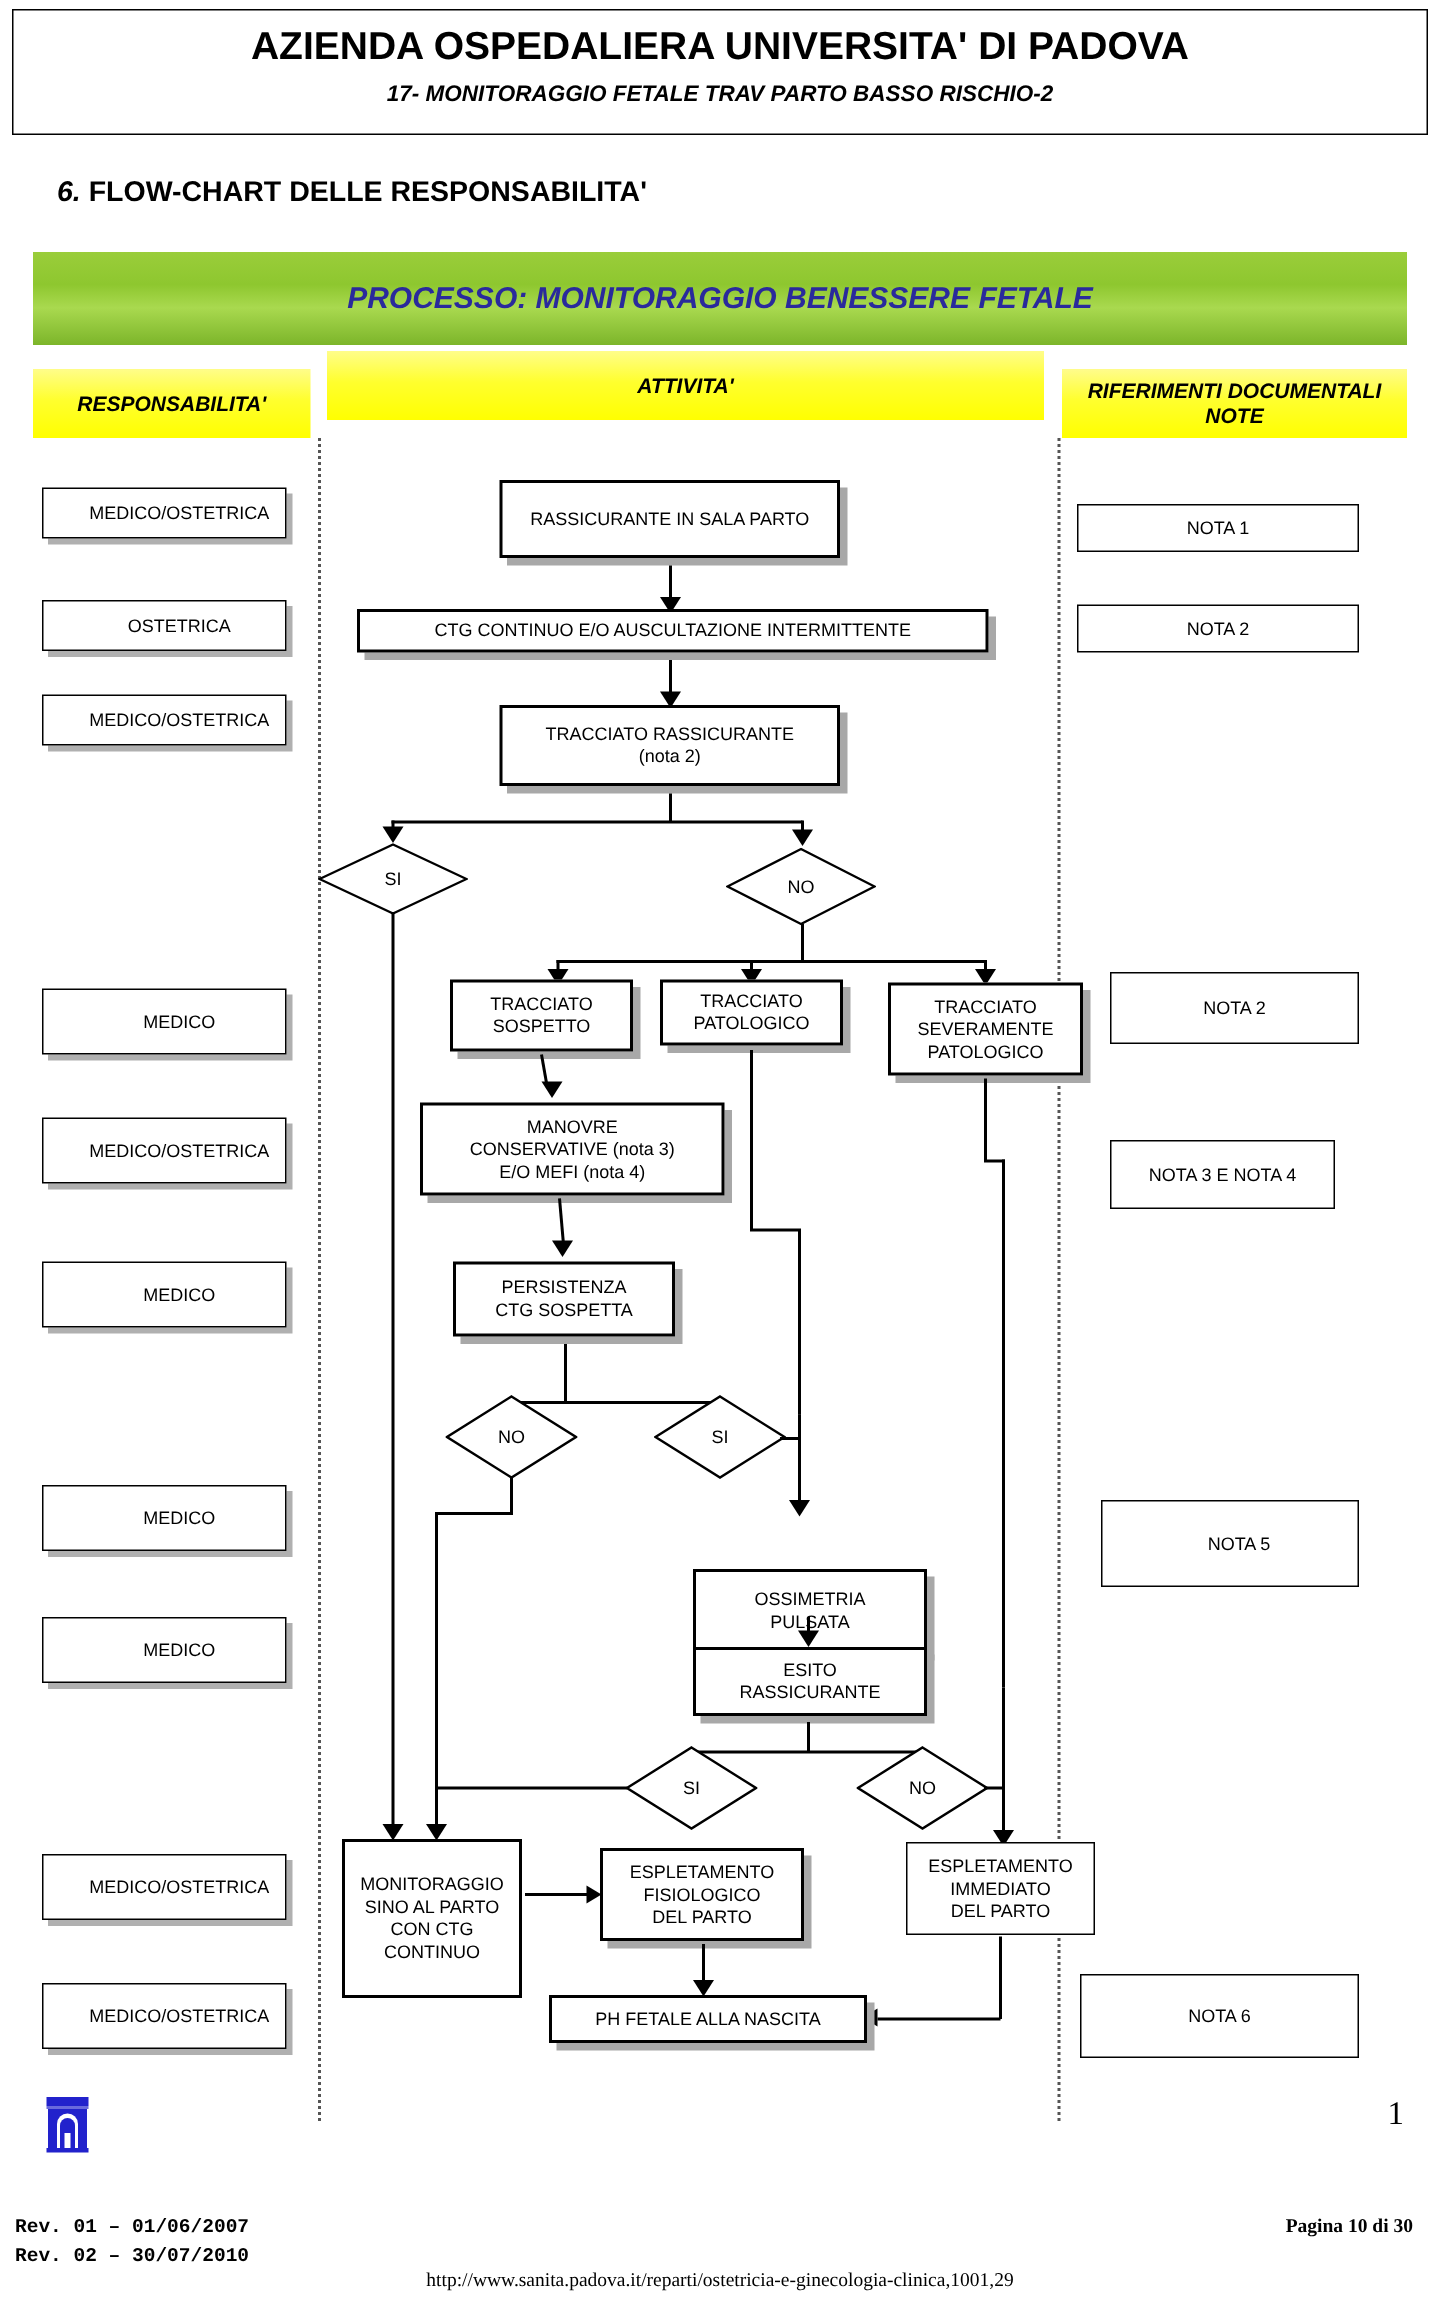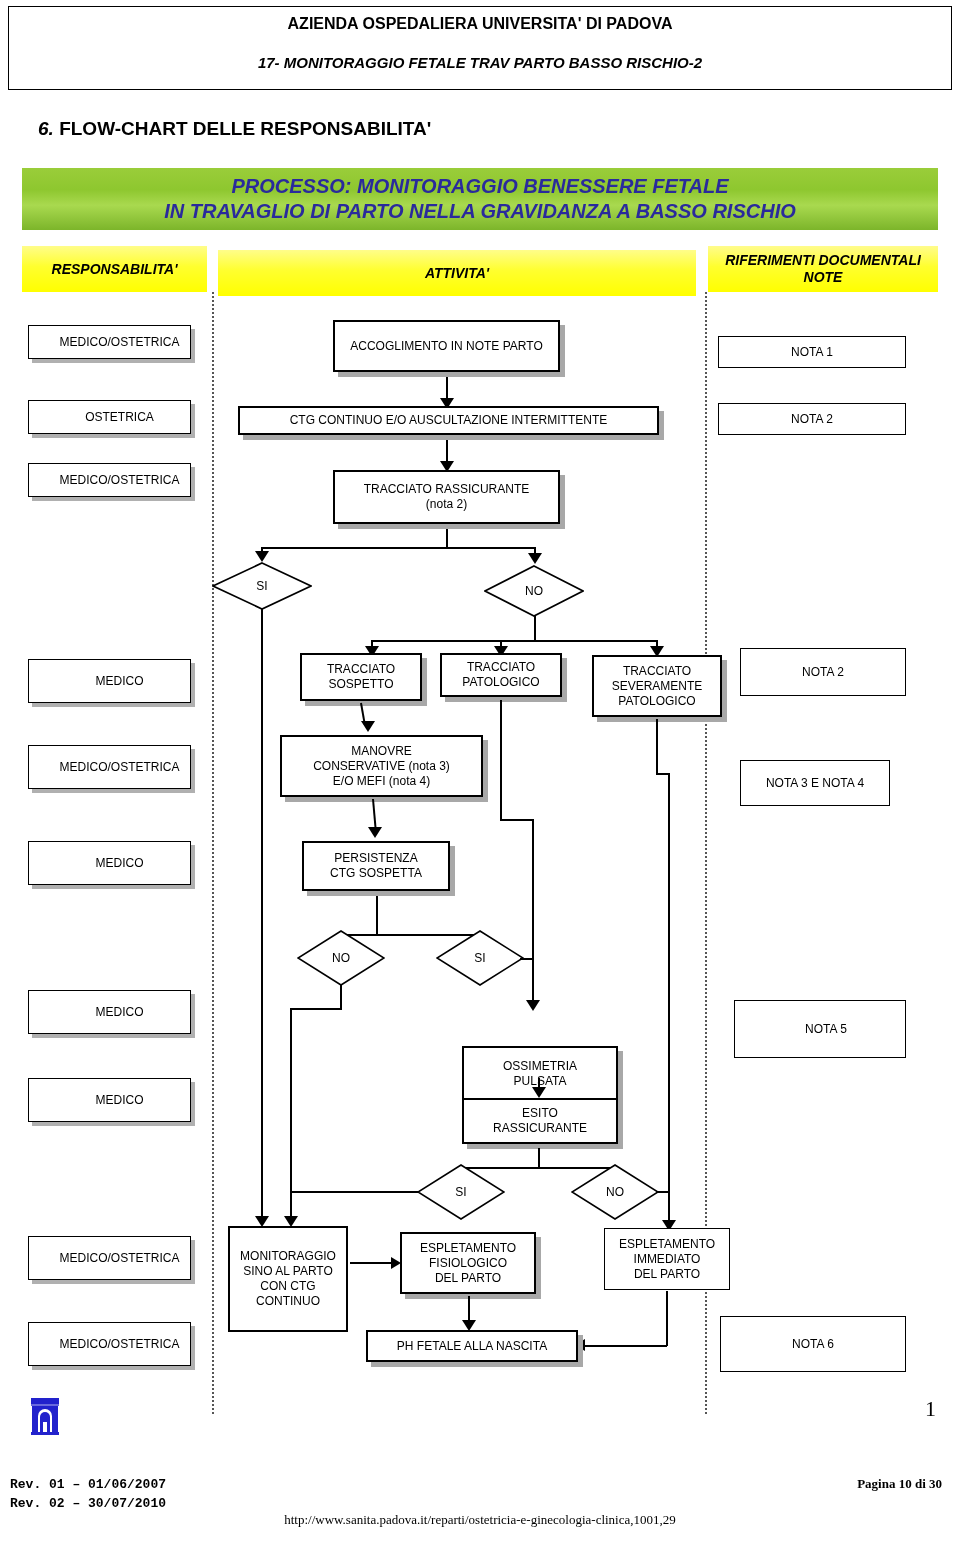--- a/index.html
+++ b/index.html
@@ -3,41 +3,41 @@
 <meta charset="utf-8">
 <style>
   html,body{margin:0;padding:0;background:#fff;}
   body{width:960px;height:1543px;position:relative;font-family:"Liberation Sans",sans-serif;color:#000;}
   #page{position:relative;width:960px;height:1543px;overflow:hidden;}
 
   
   .hdr-table{position:absolute;left:8px;top:6px;width:944px;height:84px;
     border:1px solid #000;box-sizing:border-box;background:#fff;}
   .hdr-title{position:absolute;left:0;top:8px;width:100%;text-align:center;
-    font-size:16px;font-weight:bold;letter-spacing:0px;}
+    font-size:26px;font-weight:bold;letter-spacing:0px;}
   .hdr-sub{position:absolute;left:0;top:47px;width:100%;text-align:center;
     font-size:15px;font-weight:bold;font-style:italic;}
 
   
   .sec-head{position:absolute;left:38px;top:118px;font-size:19px;font-weight:bold;}
   .sec-num{font-style:italic;}
 
   
   .banner{position:absolute;left:22px;top:168px;width:916px;height:62px;
     background:linear-gradient(to bottom,#9acd3a 0%,#8ec72f 35%,#a9d94f 60%,#7cb52a 100%);
     display:flex;align-items:center;justify-content:center;}
   .banner-txt{color:#2a2a9c;font-size:20px;font-weight:bold;font-style:italic;
     text-align:center;line-height:1.25;}
 
   
   .colhead{position:absolute;height:46px;display:flex;align-items:center;justify-content:center;
     font-size:14px;font-weight:bold;font-style:italic;text-align:center;line-height:1.2;}
   .ch-resp{left:22px;top:246px;width:185px;
     background:linear-gradient(to bottom,#fffd8a 0%,#ffff2e 45%,#ffff00 100%);}
-  .ch-att{left:218px;top:250px;width:478px;
+  .ch-att{left:218px;top:234px;width:478px;
     background:linear-gradient(to bottom,#fffd8a 0%,#ffff2e 45%,#ffff00 100%);}
   .ch-rif{left:708px;top:246px;width:230px;
     background:linear-gradient(to bottom,#fffc8c 0%,#ffff2e 45%,#ffff00 100%);}
 
   
   .vdiv{position:absolute;width:0;border-left:2px dotted #555;}
 
   
   .box{position:absolute;box-sizing:border-box;background:#fff;border:1px solid #000;
     display:flex;align-items:center;justify-content:center;text-align:center;
@@ -85,21 +85,20 @@
   </div>
 
   <div class="sec-head">
     <span class="sec-num">6.</span>
     <span>FLOW-CHART DELLE RESPONSABILITA'</span>
   </div>
 
   <div class="banner">
     <div class="banner-txt">
       <div>PROCESSO: MONITORAGGIO BENESSERE FETALE</div>
-      <div>IN TRAVAGLIO DI PARTO NELLA GRAVIDANZA A BASSO RISCHIO</div>
     </div>
   </div>
 
   <div class="colhead ch-resp">RESPONSABILITA'</div>
   <div class="colhead ch-att">ATTIVITA'</div>
   <div class="colhead ch-rif">
     <div>
       <div>RIFERIMENTI DOCUMENTALI</div>
       <div>NOTE</div>
     </div>
@@ -120,21 +119,21 @@
   <div class="box bx-thin shadow-sm" style="left:28px;top:1322px;width:163px;height:44px;">MEDICO/OSTETRICA</div>
 
   <div class="box bx-thin" style="left:718px;top:336px;width:188px;height:32px;">NOTA 1</div>
   <div class="box bx-thin" style="left:718px;top:403px;width:188px;height:32px;">NOTA 2</div>
   <div class="box bx-thin" style="left:740px;top:648px;width:166px;height:48px;">NOTA 2</div>
   <div class="box bx-thin" style="left:740px;top:760px;width:150px;height:46px;">NOTA 3 E NOTA 4</div>
   <div class="box bx-thin" style="left:734px;top:1000px;width:172px;height:58px;padding-left:12px;">NOTA 5</div>
   <div class="box bx-thin" style="left:720px;top:1316px;width:186px;height:56px;">NOTA 6</div>
 
   <div class="box bx-thick shadow" style="left:333px;top:320px;width:227px;height:52px;">
-    <span>ACCOGLIMENTO IN NOTE PARTO</span>
+    <span>RASSICURANTE IN SALA PARTO</span>
   </div>
   <div class="ln lnv" style="left:446px;top:377px;height:24px;"></div>
   <div class="arrow-d" style="left:440px;top:398px;"></div>
 
   <div class="box bx-thick shadow" style="left:238px;top:406px;width:421px;height:29px;">
     <span>CTG CONTINUO E/O AUSCULTAZIONE INTERMITTENTE</span>
   </div>
   <div class="ln lnv" style="left:446px;top:440px;height:24px;"></div>
   <div class="arrow-d" style="left:440px;top:461px;"></div>
 

